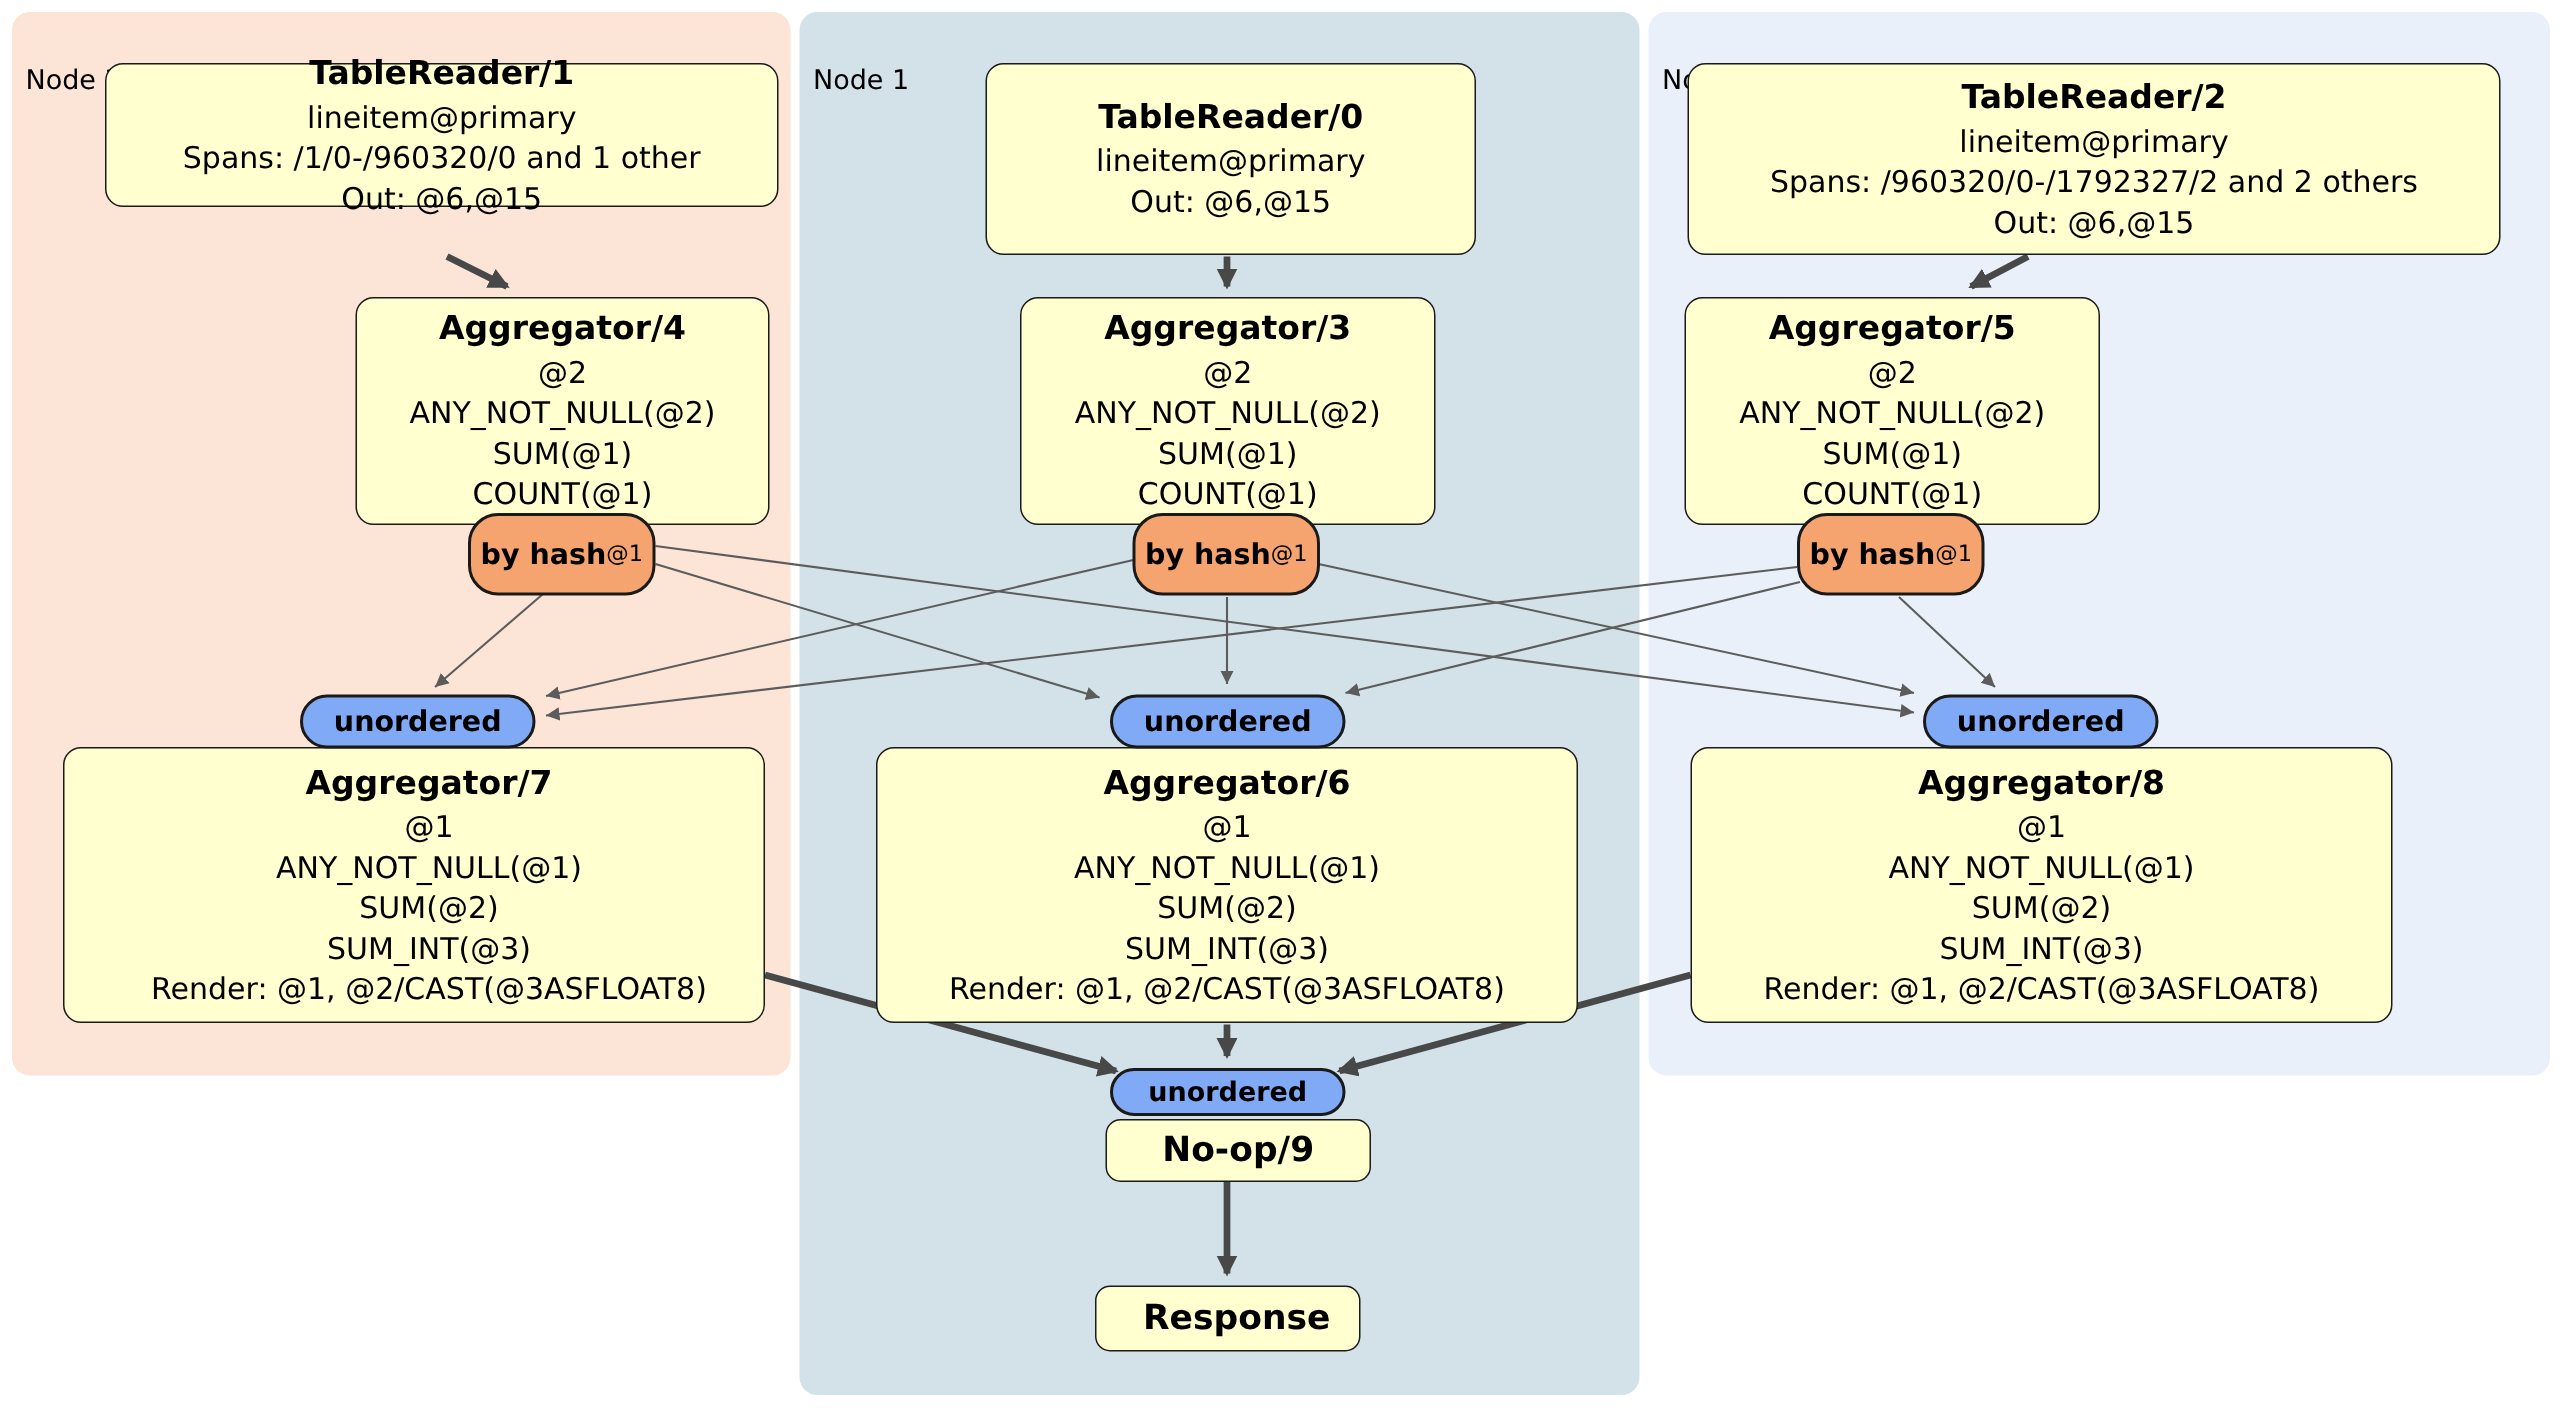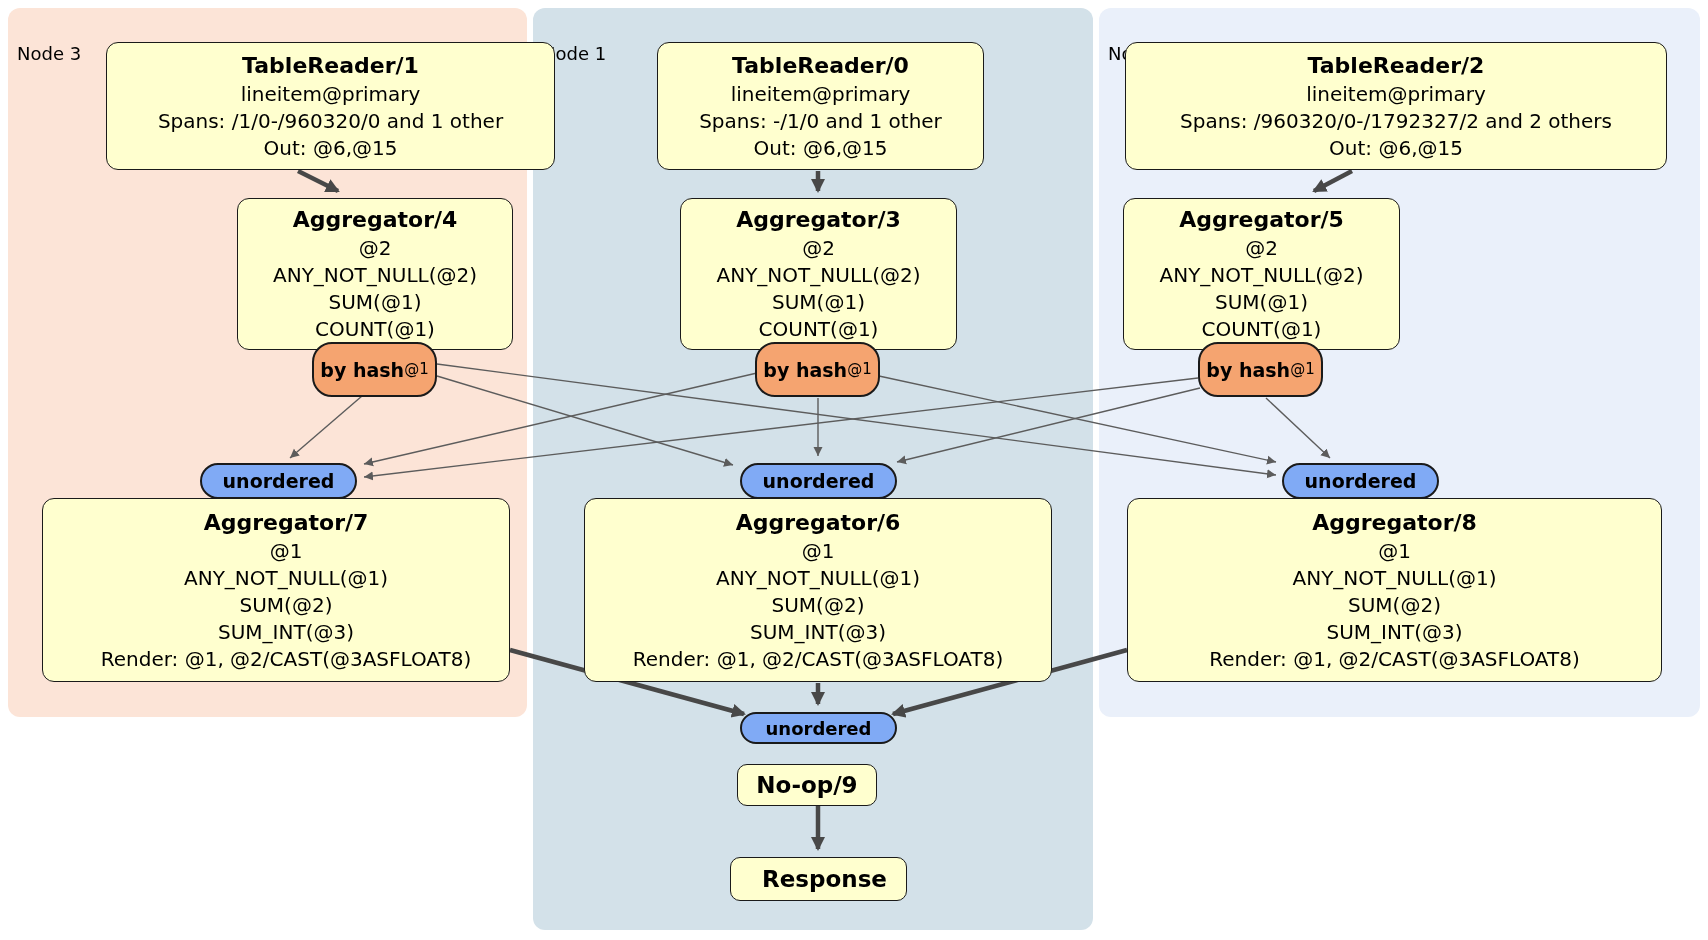--- a/index.html
+++ b/index.html
@@ -79,30 +79,29 @@
     <line x1="437" y1="376" x2="733" y2="465" stroke="#5c5c5c" stroke-width="1.4" marker-end="url(#arr-thin)"></line>
     <line x1="437" y1="364" x2="1276" y2="475" stroke="#5c5c5c" stroke-width="1.4" marker-end="url(#arr-thin)"></line>
     <line x1="757" y1="373" x2="364" y2="464" stroke="#5c5c5c" stroke-width="1.4" marker-end="url(#arr-thin)"></line>
     <line x1="818" y1="398" x2="818" y2="456" stroke="#5c5c5c" stroke-width="1.4" marker-end="url(#arr-thin)"></line>
     <line x1="879" y1="376" x2="1276" y2="462" stroke="#5c5c5c" stroke-width="1.4" marker-end="url(#arr-thin)"></line>
     <line x1="1198" y1="378" x2="364" y2="477" stroke="#5c5c5c" stroke-width="1.4" marker-end="url(#arr-thin)"></line>
     <line x1="1200" y1="388" x2="897" y2="462" stroke="#5c5c5c" stroke-width="1.4" marker-end="url(#arr-thin)"></line>
     <line x1="1266" y1="398" x2="1330" y2="458" stroke="#5c5c5c" stroke-width="1.4" marker-end="url(#arr-thin)"></line>
   </svg>
 
-  <div class="pbox" style="left:70px;top:42px;width:449px;height:128px;margin-left:36px;">
+  <div class="pbox" style="left:70px;top:42px;width:449px;height:96px;">
     <div class="ptitle">TableReader/1</div>
     <div class="pline">lineitem@primary</div>
     <div class="pline">Spans: /1/0-/960320/0 and 1 other</div>
     <div class="pline">Out: @6,@15</div>
   </div>
   <div class="pbox" style="left:657px;top:42px;width:327px;height:128px;">
     <div class="ptitle">TableReader/0</div>
     <div class="pline">lineitem@primary</div>
-    <div class="pline">Spans: -/1/0 and 1 other</div>
     <div class="pline">Out: @6,@15</div>
   </div>
   <div class="pbox" style="left:1125px;top:42px;width:542px;height:128px;">
     <div class="ptitle">TableReader/2</div>
     <div class="pline">lineitem@primary</div>
     <div class="pline">Spans: /960320/0-/1792327/2 and 2 others</div>
     <div class="pline">Out: @6,@15</div>
   </div>
 
   <div class="pbox" style="left:237px;top:198px;width:276px;height:152px;">
@@ -159,32 +158,32 @@
     <div class="pline">Render: @1, @2/CAST(@3ASFLOAT8)</div>
   </div>
   <div class="pbox" style="left:584px;top:498px;width:468px;height:184px;">
     <div class="ptitle">Aggregator/6</div>
     <div class="pline">@1</div>
     <div class="pline">ANY_NOT_NULL(@1)</div>
     <div class="pline">SUM(@2)</div>
     <div class="pline">SUM_INT(@3)</div>
     <div class="pline">Render: @1, @2/CAST(@3ASFLOAT8)</div>
   </div>
-  <div class="pbox" style="left:1127px;top:498px;width:535px;height:184px;">
+  <div class="pbox" style="left:1127px;top:498px;width:468px;height:184px;">
     <div class="ptitle">Aggregator/8</div>
     <div class="pline">@1</div>
     <div class="pline">ANY_NOT_NULL(@1)</div>
     <div class="pline">SUM(@2)</div>
     <div class="pline">SUM_INT(@3)</div>
     <div class="pline">Render: @1, @2/CAST(@3ASFLOAT8)</div>
   </div>
 
   <div class="stream-oval" style="left:740px;top:712px;width:157px;height:32px;font-size:18px;">
     <span>unordered</span>
   </div>
-  <div class="pbox" style="left:737px;top:764px;width:140px;height:42px;border-radius:10px;">
+  <div class="pbox" style="left:737px;top:746px;width:177px;height:42px;border-radius:10px;">
     <div class="ptitle" style="font-size:23px;">No-op/9</div>
   </div>
   <div class="pbox" style="left:730px;top:857px;width:177px;height:44px;border-radius:10px;padding-left:12px;">
     <div class="ptitle" style="font-size:23px;">Response</div>
   </div>
 
 </div>
 
 </body></html>

